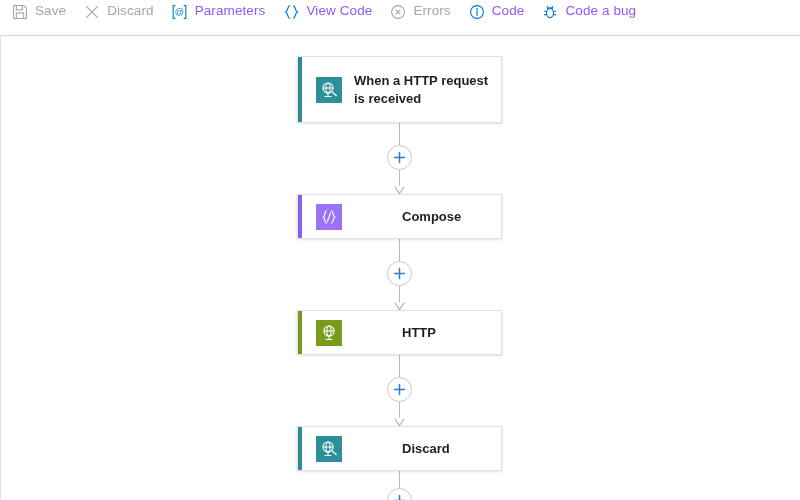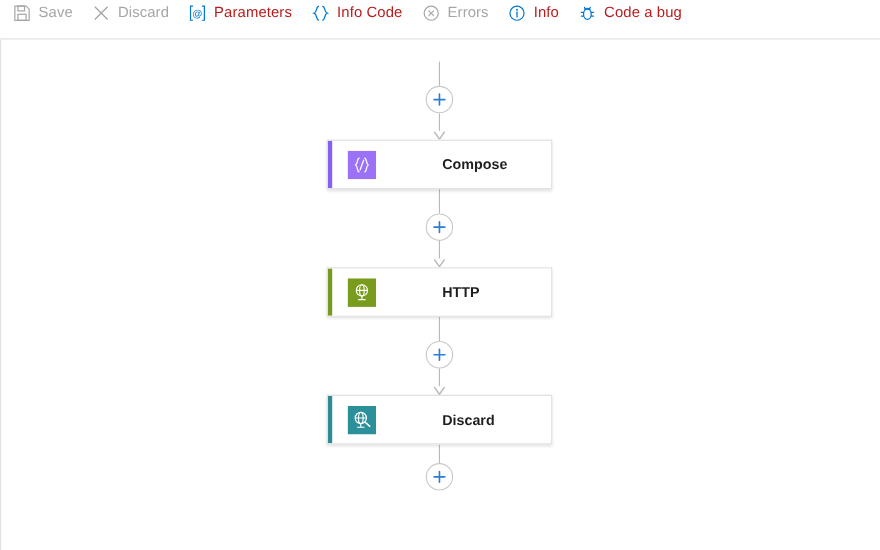--- a/index.html
+++ b/index.html
@@ -29,21 +29,21 @@
   }
   .tb-item.disabled { cursor: default; }
   .tb-ico {
     width: 18px; height: 18px;
     display: flex; align-items: center; justify-content: center;
     margin-right: 6px;
     flex: 0 0 auto;
   }
   .tb-label {
     font-size: 13.5px;
-    color: #b91c1c;
+    color: #8b5cf6;
     letter-spacing: .1px;
   }
   .tb-item.disabled .tb-label { color: #a6a6a6; }
   .tb-ico svg { display: block; }
 
   
   .canvas {
     position: absolute; top: 36px; left: 0;
     width: 800px; height: 464px;
     background: #ffffff;
@@ -158,60 +158,74 @@
       <span class="tb-label">Parameters</span>
     </div>
 
     <div class="tb-item">
       <span class="tb-ico">
         <svg width="17" height="16" viewBox="0 0 17 16">
           <path d="M6.6 1.8 C4.4 1.8 5.2 7.2 2.6 8 C5.2 8.8 4.4 14.2 6.6 14.2" stroke="#0078d4" stroke-width="1.15" fill="none" stroke-linecap="round"></path>
           <path d="M10.4 1.8 C12.6 1.8 11.8 7.2 14.4 8 C11.8 8.8 12.6 14.2 10.4 14.2" stroke="#0078d4" stroke-width="1.15" fill="none" stroke-linecap="round"></path>
         </svg>
       </span>
-      <span class="tb-label">Info Code</span>
+      <span class="tb-label">View Code</span>
     </div>
 
     <div class="tb-item disabled">
       <span class="tb-ico">
         <svg width="16" height="16" viewBox="0 0 16 16">
           <circle cx="8" cy="8" r="6.4" fill="none" stroke="#a6a6a6" stroke-width="1.1"></circle>
           <path d="M5.6 5.6 L10.4 10.4 M10.4 5.6 L5.6 10.4" stroke="#a6a6a6" stroke-width="1.1"></path>
         </svg>
       </span>
       <span class="tb-label">Errors</span>
     </div>
 
     <div class="tb-item">
       <span class="tb-ico">
         <svg width="16" height="16" viewBox="0 0 16 16">
           <circle cx="8" cy="8" r="6.4" fill="none" stroke="#0078d4" stroke-width="1.1"></circle>
           <circle cx="8" cy="4.9" r="0.85" fill="#0078d4"></circle>
           <path d="M8 6.9 V11.4" stroke="#0078d4" stroke-width="1.2" stroke-linecap="round"></path>
         </svg>
       </span>
-      <span class="tb-label">Info</span>
+      <span class="tb-label">Code</span>
     </div>
 
     <div class="tb-item">
       <span class="tb-ico">
         <svg width="16" height="16" viewBox="0 0 16 16">
           <ellipse cx="8" cy="9" rx="3.5" ry="4.6" fill="none" stroke="#0078d4" stroke-width="1.15"></ellipse>
           <path d="M5.6 5.2 C5.6 3.2 10.4 3.2 10.4 5.2" stroke="#0078d4" stroke-width="1.15" fill="none"></path>
           <path d="M5.3 2.6 L6.2 4.3 M10.7 2.6 L9.8 4.3" stroke="#0078d4" stroke-width="1.1" stroke-linecap="round"></path>
           <path d="M4.5 7.2 H2.4 M4.5 10.6 H2.4 M11.5 7.2 H13.6 M11.5 10.6 H13.6" stroke="#0078d4" stroke-width="1.05" stroke-linecap="round"></path>
         </svg>
       </span>
       <span class="tb-label">Code a bug</span>
     </div>
   </div>
 
   <div class="canvas">
     <div class="flow">
 
+      <div class="node two-line">
+        <span class="accent" style="background:#2e8b93"></span>
+        <span class="node-ico">
+          <svg width="26" height="26" viewBox="0 0 26 26">
+            <rect width="26" height="26" fill="#2b9099"></rect>
+            <circle cx="12" cy="11" r="5.1" fill="none" stroke="#ffffff" stroke-width="1.05"></circle>
+            <ellipse cx="12" cy="11" rx="2.1" ry="5.1" fill="none" stroke="#ffffff" stroke-width="1.05"></ellipse>
+            <path d="M6.9 11 H17.1" stroke="#ffffff" stroke-width="1.05"></path>
+            <path d="M12 16.1 V19.4 M9 19.4 H15" stroke="#ffffff" stroke-width="1.05" stroke-linecap="round"></path>
+            <path d="M16.4 15.2 L20.2 18.6" stroke="#ffffff" stroke-width="1.3" stroke-linecap="round"></path>
+          </svg>
+        </span>
+        <span class="node-title">When a HTTP request is received</span>
+      </div>
 
       <div class="conn">
         <div class="seg top"></div>
         <div class="plusbtn">
           <svg class="arrowhead" width="13" height="13" viewBox="0 0 13 13">
             <path d="M6.5 1.6 V11.4 M1.6 6.5 H11.4" stroke="#2b7cd3" stroke-width="1.5" stroke-linecap="round"></path>
           </svg>
         </div>
         <div class="seg bot"></div>
         <svg class="arrowhead" width="11" height="8" viewBox="0 0 11 8">

